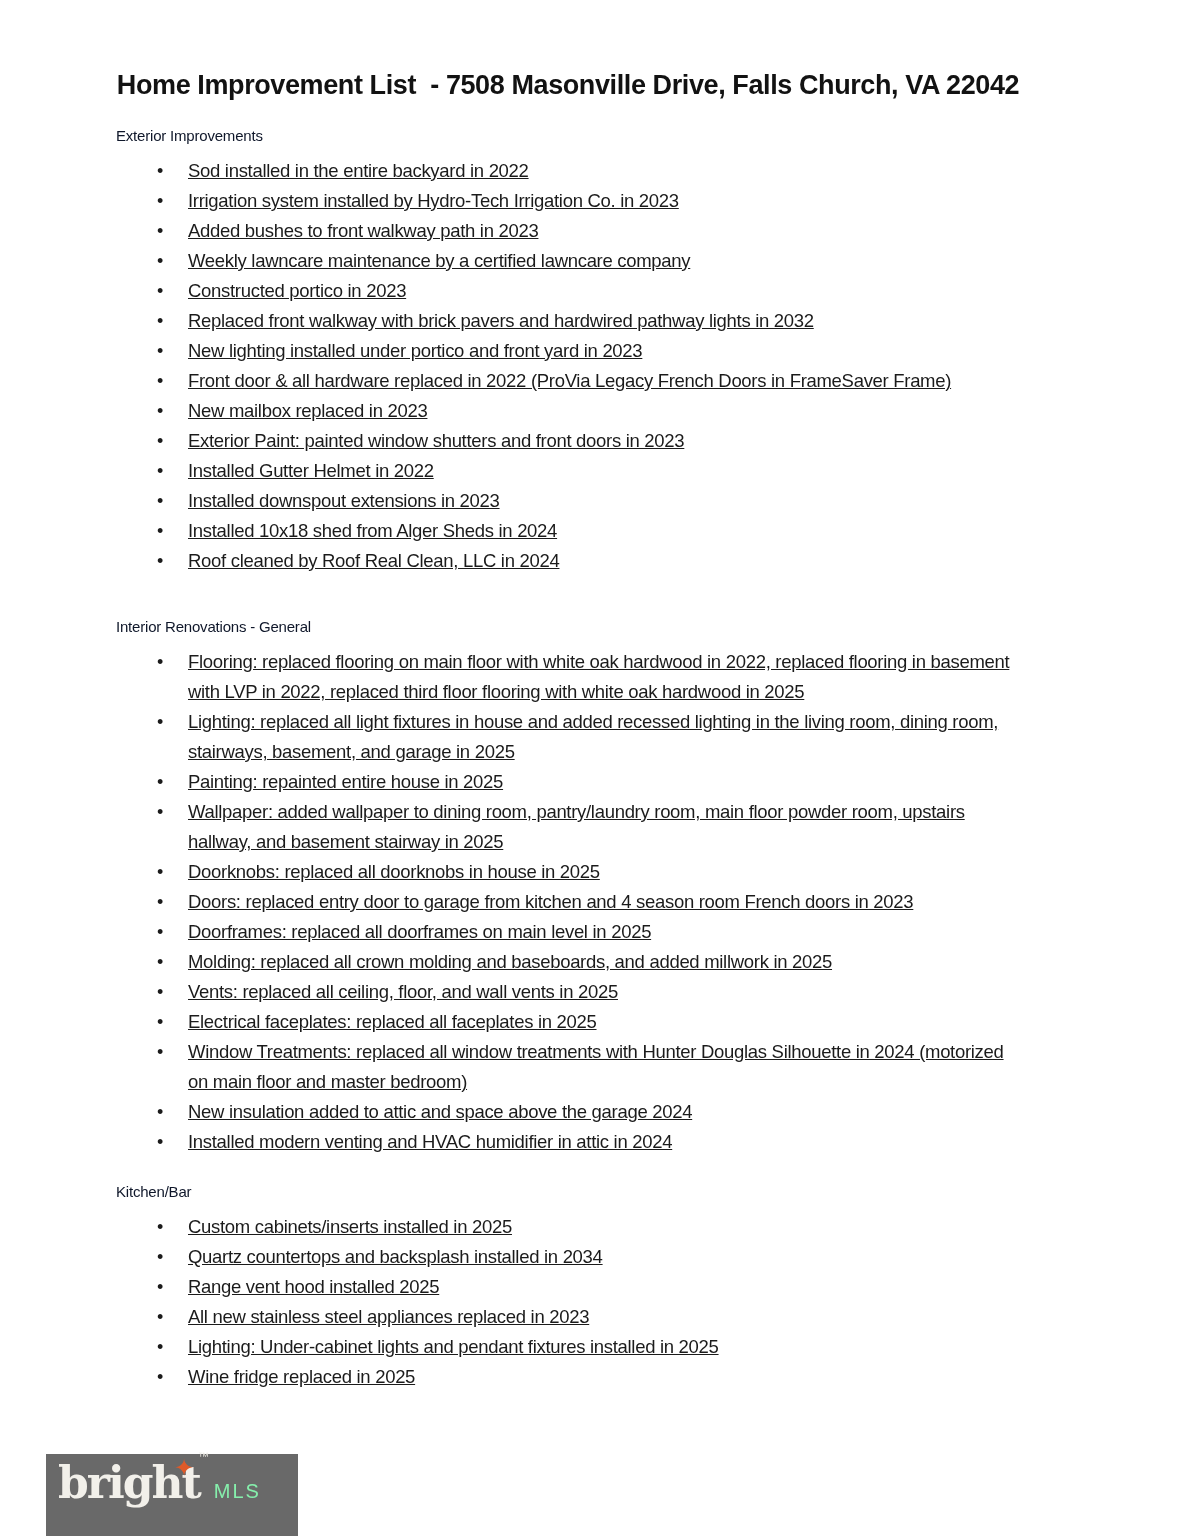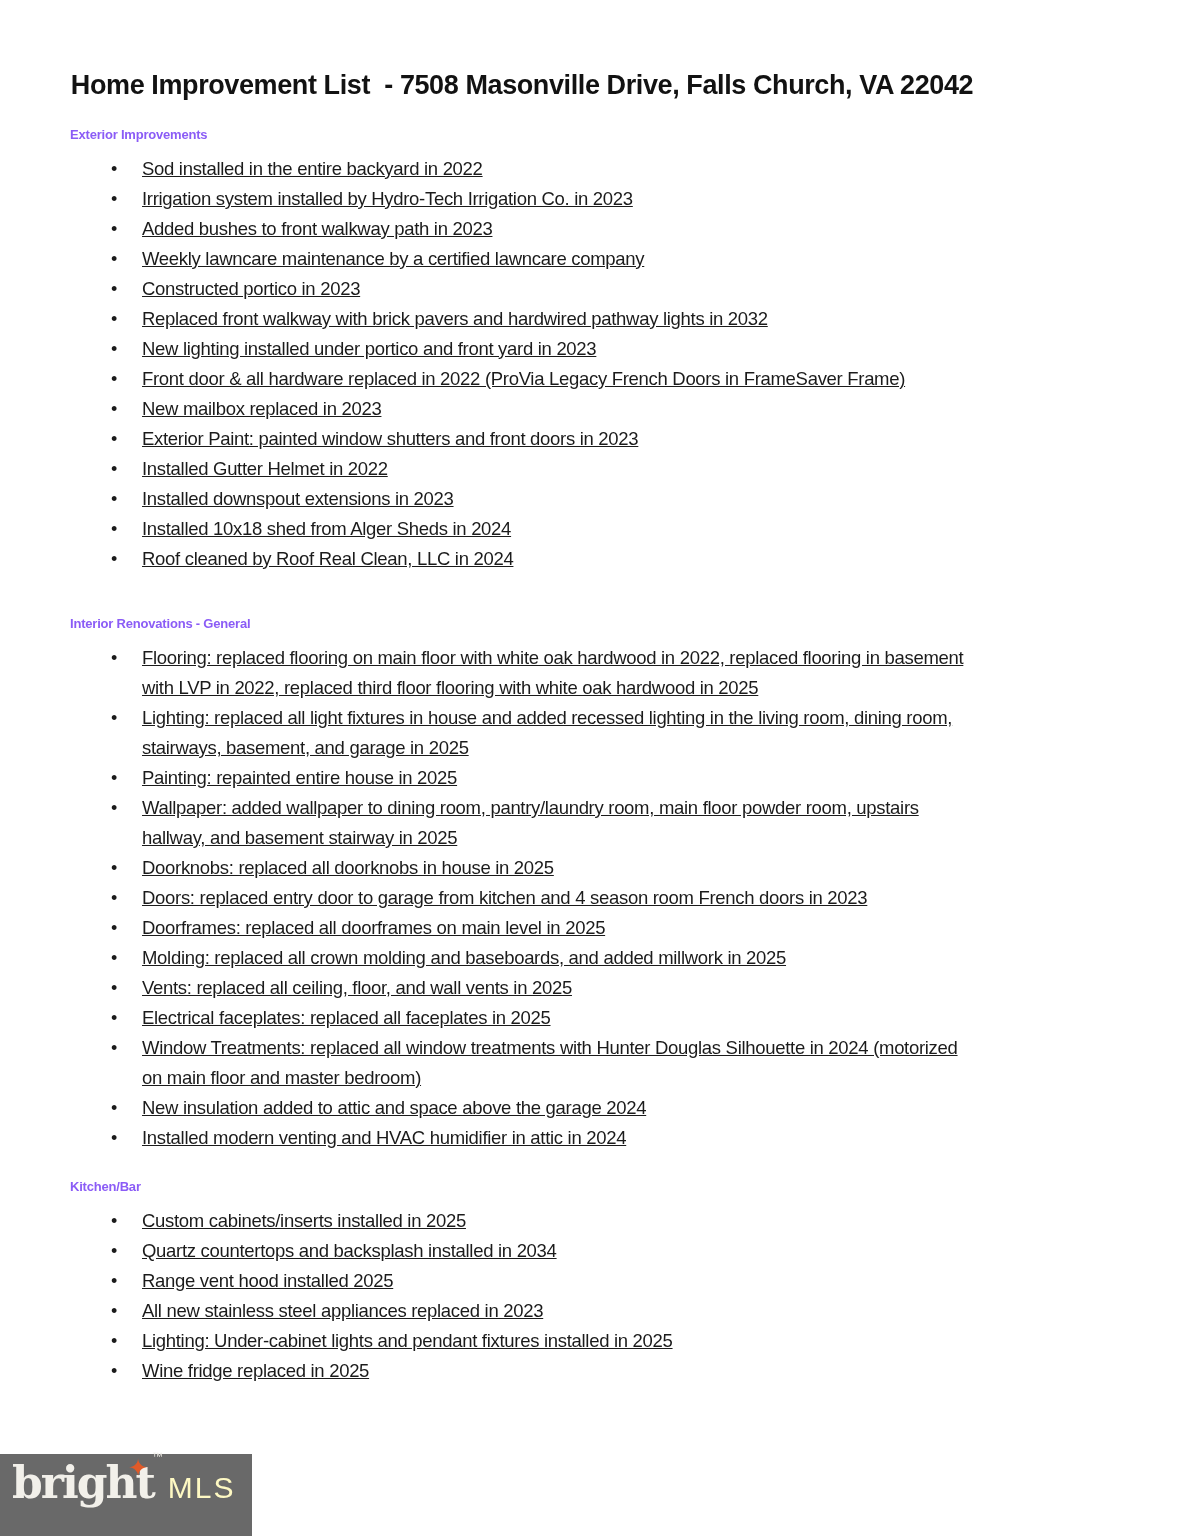--- a/index.html
+++ b/index.html
@@ -4,40 +4,41 @@
 <style>
   html, body { margin: 0; padding: 0; background: #ffffff; }
   .page {
     position: relative;
     width: 1044px;
     height: 1536px;
     background: #ffffff;
     overflow: hidden;
     font-family: "Liberation Sans", sans-serif;
     color: #1b1b1b;
+    margin-left: 46px;
   }
   .doc-title {
     margin: 0;
     padding-top: 70px;
     text-align: center;
     font-size: 27px;
     font-weight: 600;
     letter-spacing: -0.4px;
     color: #121212;
     white-space: pre-wrap;
   }
   .content {
     padding: 0 66px 0 70px;
   }
   .section h2 {
     margin: 26px 0 0 0;
-    font-size: 13px;
-    font-weight: 700;
+    font-size: 15px;
+    font-weight: 400;
     letter-spacing: -0.2px;
-    color: #8b5cf6;
+    color: #0f172a;
   }
   .section:nth-of-type(2) h2 { margin-top: 42px; }
   .section:nth-of-type(3) h2 { margin-top: 26px; }
   .section ul {
     margin: 12px 0 0 0;
     padding: 0 0 0 72px;
     list-style: none;
     text-decoration: underline;
   }
   .section li {
@@ -92,22 +93,22 @@
   .logo-tm {
     position: absolute;
     left: 140px;
     top: 8px;
     font-size: 11px;
     color: #EDEBE4;
     font-family: "Liberation Sans", sans-serif;
   }
   .logo-mls {
     font-family: "Liberation Sans", sans-serif;
-    font-size: 30px;
-    color: #fef9c3;
+    font-size: 20px;
+    color: #86efac;
     letter-spacing: 2px;
     margin-left: 14px;
   }
 </style>
 </head>
 <body>
 
 <div class="page">
   <h1 class="doc-title">Home Improvement List  - 7508 Masonville Drive, Falls Church, VA 22042</h1>
 

